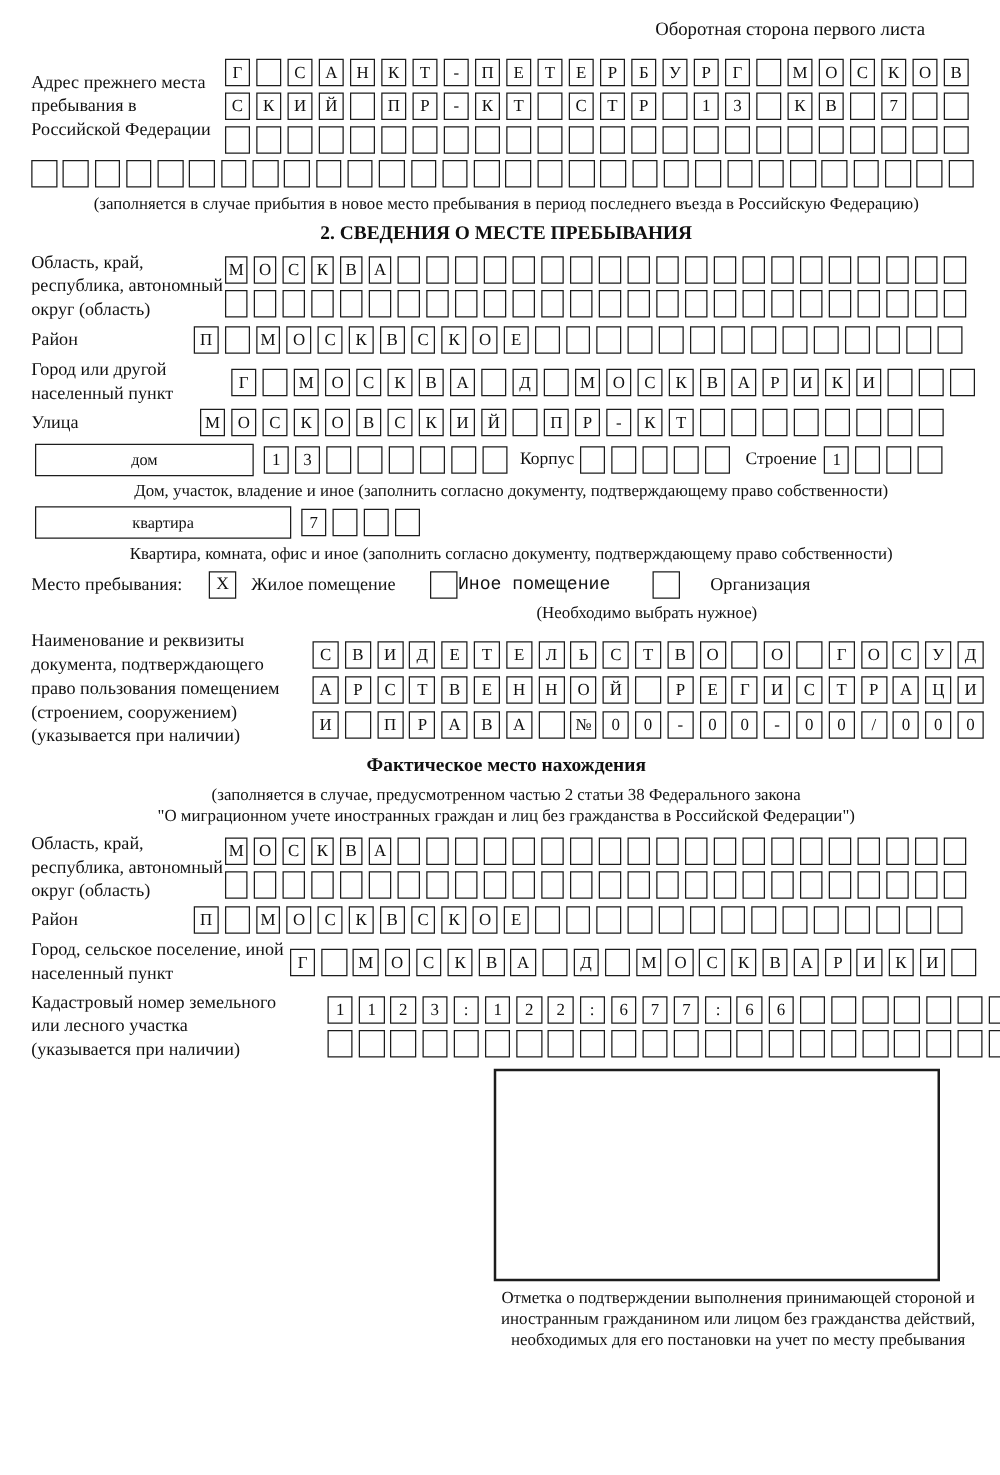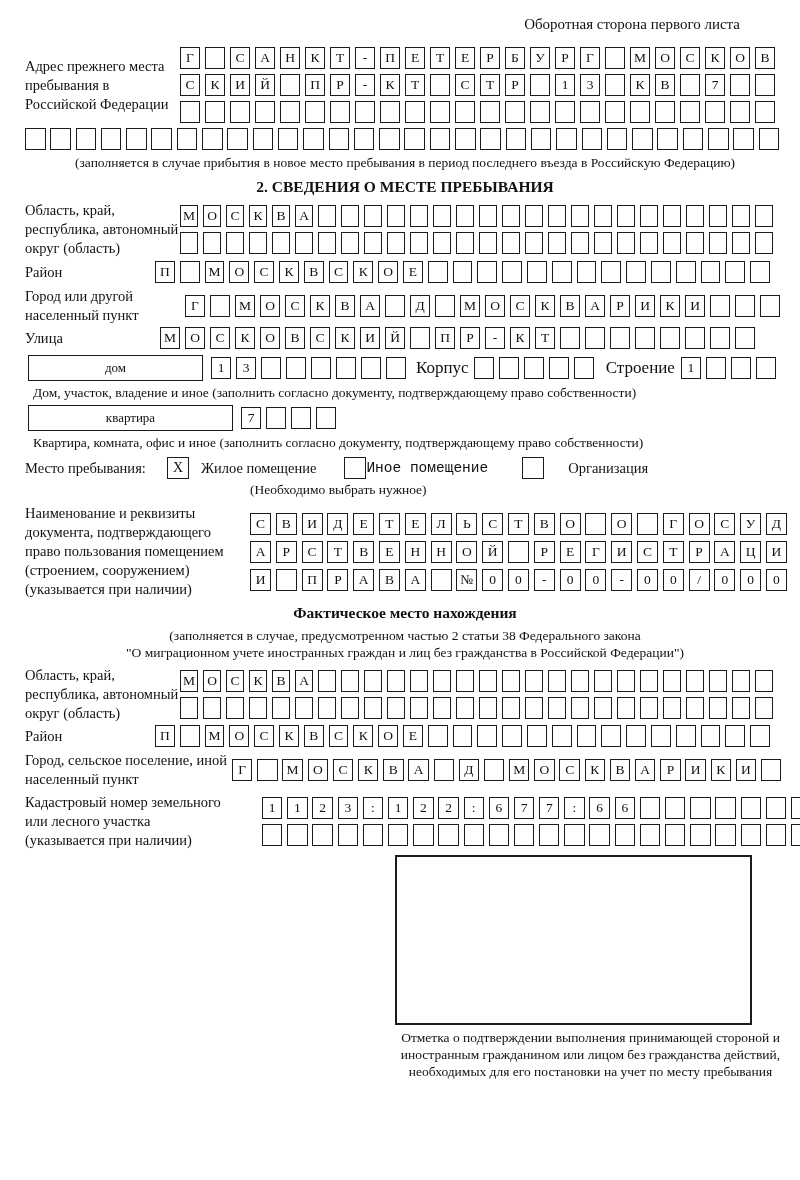--- a/index.html
+++ b/index.html
@@ -26,31 +26,31 @@
   .g24 { column-gap:5px; }   .g24 .cell { width:20px; }
   .g30 { column-gap:4.8px; } .g30 .cell { width:20.5px; }
   .g26 { column-gap:5px; }   .g26 .cell { width:18px; }
   .g25 { column-gap:5px; }   .g25 .cell { width:19.8px; }
   .g21 { column-gap:4.8px; } .g21 .cell { width:21px; }
   .g22 { column-gap:4.8px; } .g22 .cell { width:20.4px; }
   .g8  { column-gap:5px; }   .g8 .cell  { width:20px; }
   .g5  { column-gap:5px; }   .g5 .cell  { width:20px; }
   .g4  { column-gap:5px; }   .g4 .cell  { width:20px; }
 
-  .cap { font-size:13.5px; line-height:17px; }
+  .cap { font-size:13.5px; line-height:17px;text-align:center; }
   .cap-center { text-align:center; }
 
   .sec-title { text-align:center; font-weight:bold; font-size:15.5px; line-height:20px; }
 
   .typebox {
     box-sizing:border-box; border:1.5px solid #1c1c1c; height:26px;
     display:flex; align-items:center; justify-content:center;
     font-size:13px; flex:none; background:#fff;
   }
-  .inline-lbl { font-size:17px; line-height:26px; flex:none; }
+  .inline-lbl { font-size:14px; line-height:26px; flex:none; }
 
   .chk {
     width:22px; height:22px; box-sizing:border-box; border:1.5px solid #1c1c1c;
     display:flex; align-items:center; justify-content:center;
     font-size:14px; flex:none; background:#fff;
   }
 
   .stampbox { width:357px; height:170px; box-sizing:border-box; border:2px solid #1c1c1c; background:#fff; }
 </style>
 </head>

